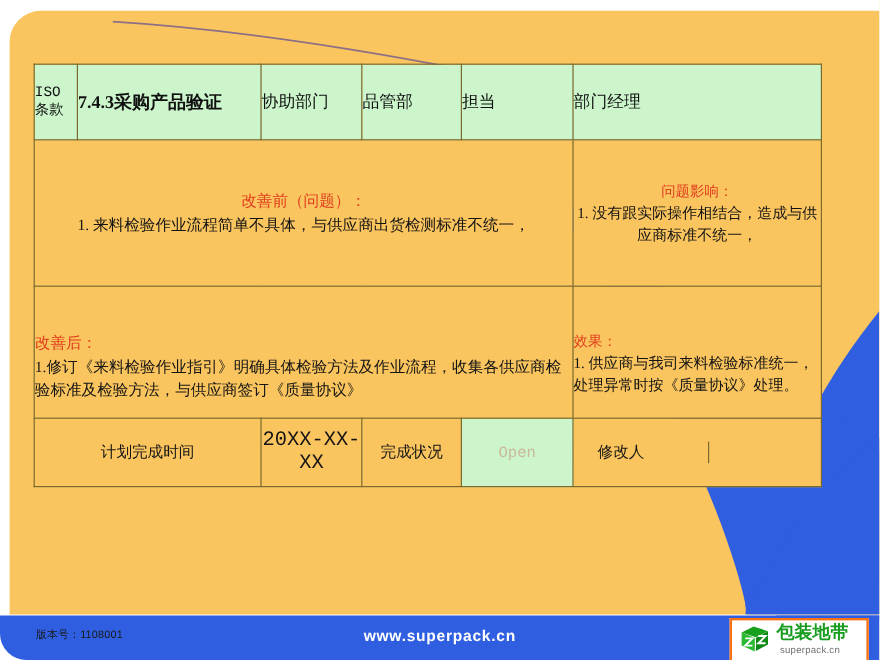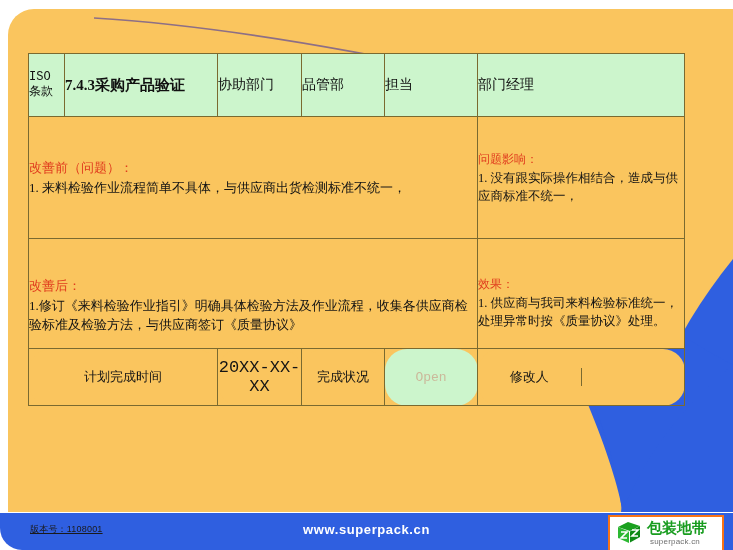--- a/index.html
+++ b/index.html
@@ -68,21 +68,20 @@
     border-bottom-right-radius: 43px;
   }
   #version-label {
     position: absolute;
     left: 30px;
     top: 10px;
     font-size: 9px;
     color: #1a1a1a;
     letter-spacing: 0.2px;
     white-space: nowrap;
-    text-decoration: underline;
   }
   #site-url {
     position: absolute;
     left: 0;
     right: 0;
     top: 9px;
     text-align: center;
     font-size: 13px;
     font-weight: bold;
     color: #ffffff;
@@ -175,30 +174,29 @@
   }
   .sec-title {
     color: #e03c1e;
     display: block;
     margin-bottom: 1px;
   }
   .sec-title.small { font-size: 12px; }
   .body-cell .sec-body { display: block; }
   .body-cell.narrow { font-size: 12.5px; line-height: 18px; }
 
-  .row-before { height: 122px; }
+  .row-before { height: 122px; text-align: center; }
   .row-after  { height: 110px; }
 
   .foot-cell {
     height: 56px;
     text-align: center;
     font-size: 13px;
     font-family: "Liberation Serif", serif;
     color: #141414;
-    border-radius: 22px;
   }
   .foot-cell.status-open {
     background: #ccf5cc !important;
     color: #cbb89a;
     font-family: "Liberation Mono", monospace;
     font-size: 13px;
   }
   .foot-cell.mono {
     font-family: "Liberation Mono", monospace;
     font-size: 17px;
@@ -284,21 +282,21 @@
 
       <tr>
         <td class="foot-cell" colspan="2">计划完成时间</td>
         <td class="foot-cell mono">20XX-XX-XX</td>
         <td class="foot-cell">完成状况</td>
         <td class="foot-cell status-open">Open</td>
         <td class="foot-cell" style="padding:0;">
           <table style="width:100%;border-collapse:collapse;table-layout:fixed;">
             <tbody>
                 <tr>
-              <td style="border:none;width:50%;text-align:center;font-size:13px;font-family:Liberation Sans, sans-serif;">修改人</td>
+              <td style="border:none;width:50%;text-align:left;font-size:13px;font-family:Liberation Sans, sans-serif;padding-left:20px;">修改人</td>
               <td style="border:none;border-left:1px solid #7a6a30;width:50%;"></td>
             </tr>
           </tbody>
             </table>
         </td>
       </tr>
     </tbody>
   </table>
 
   <div id="footer-bar">

